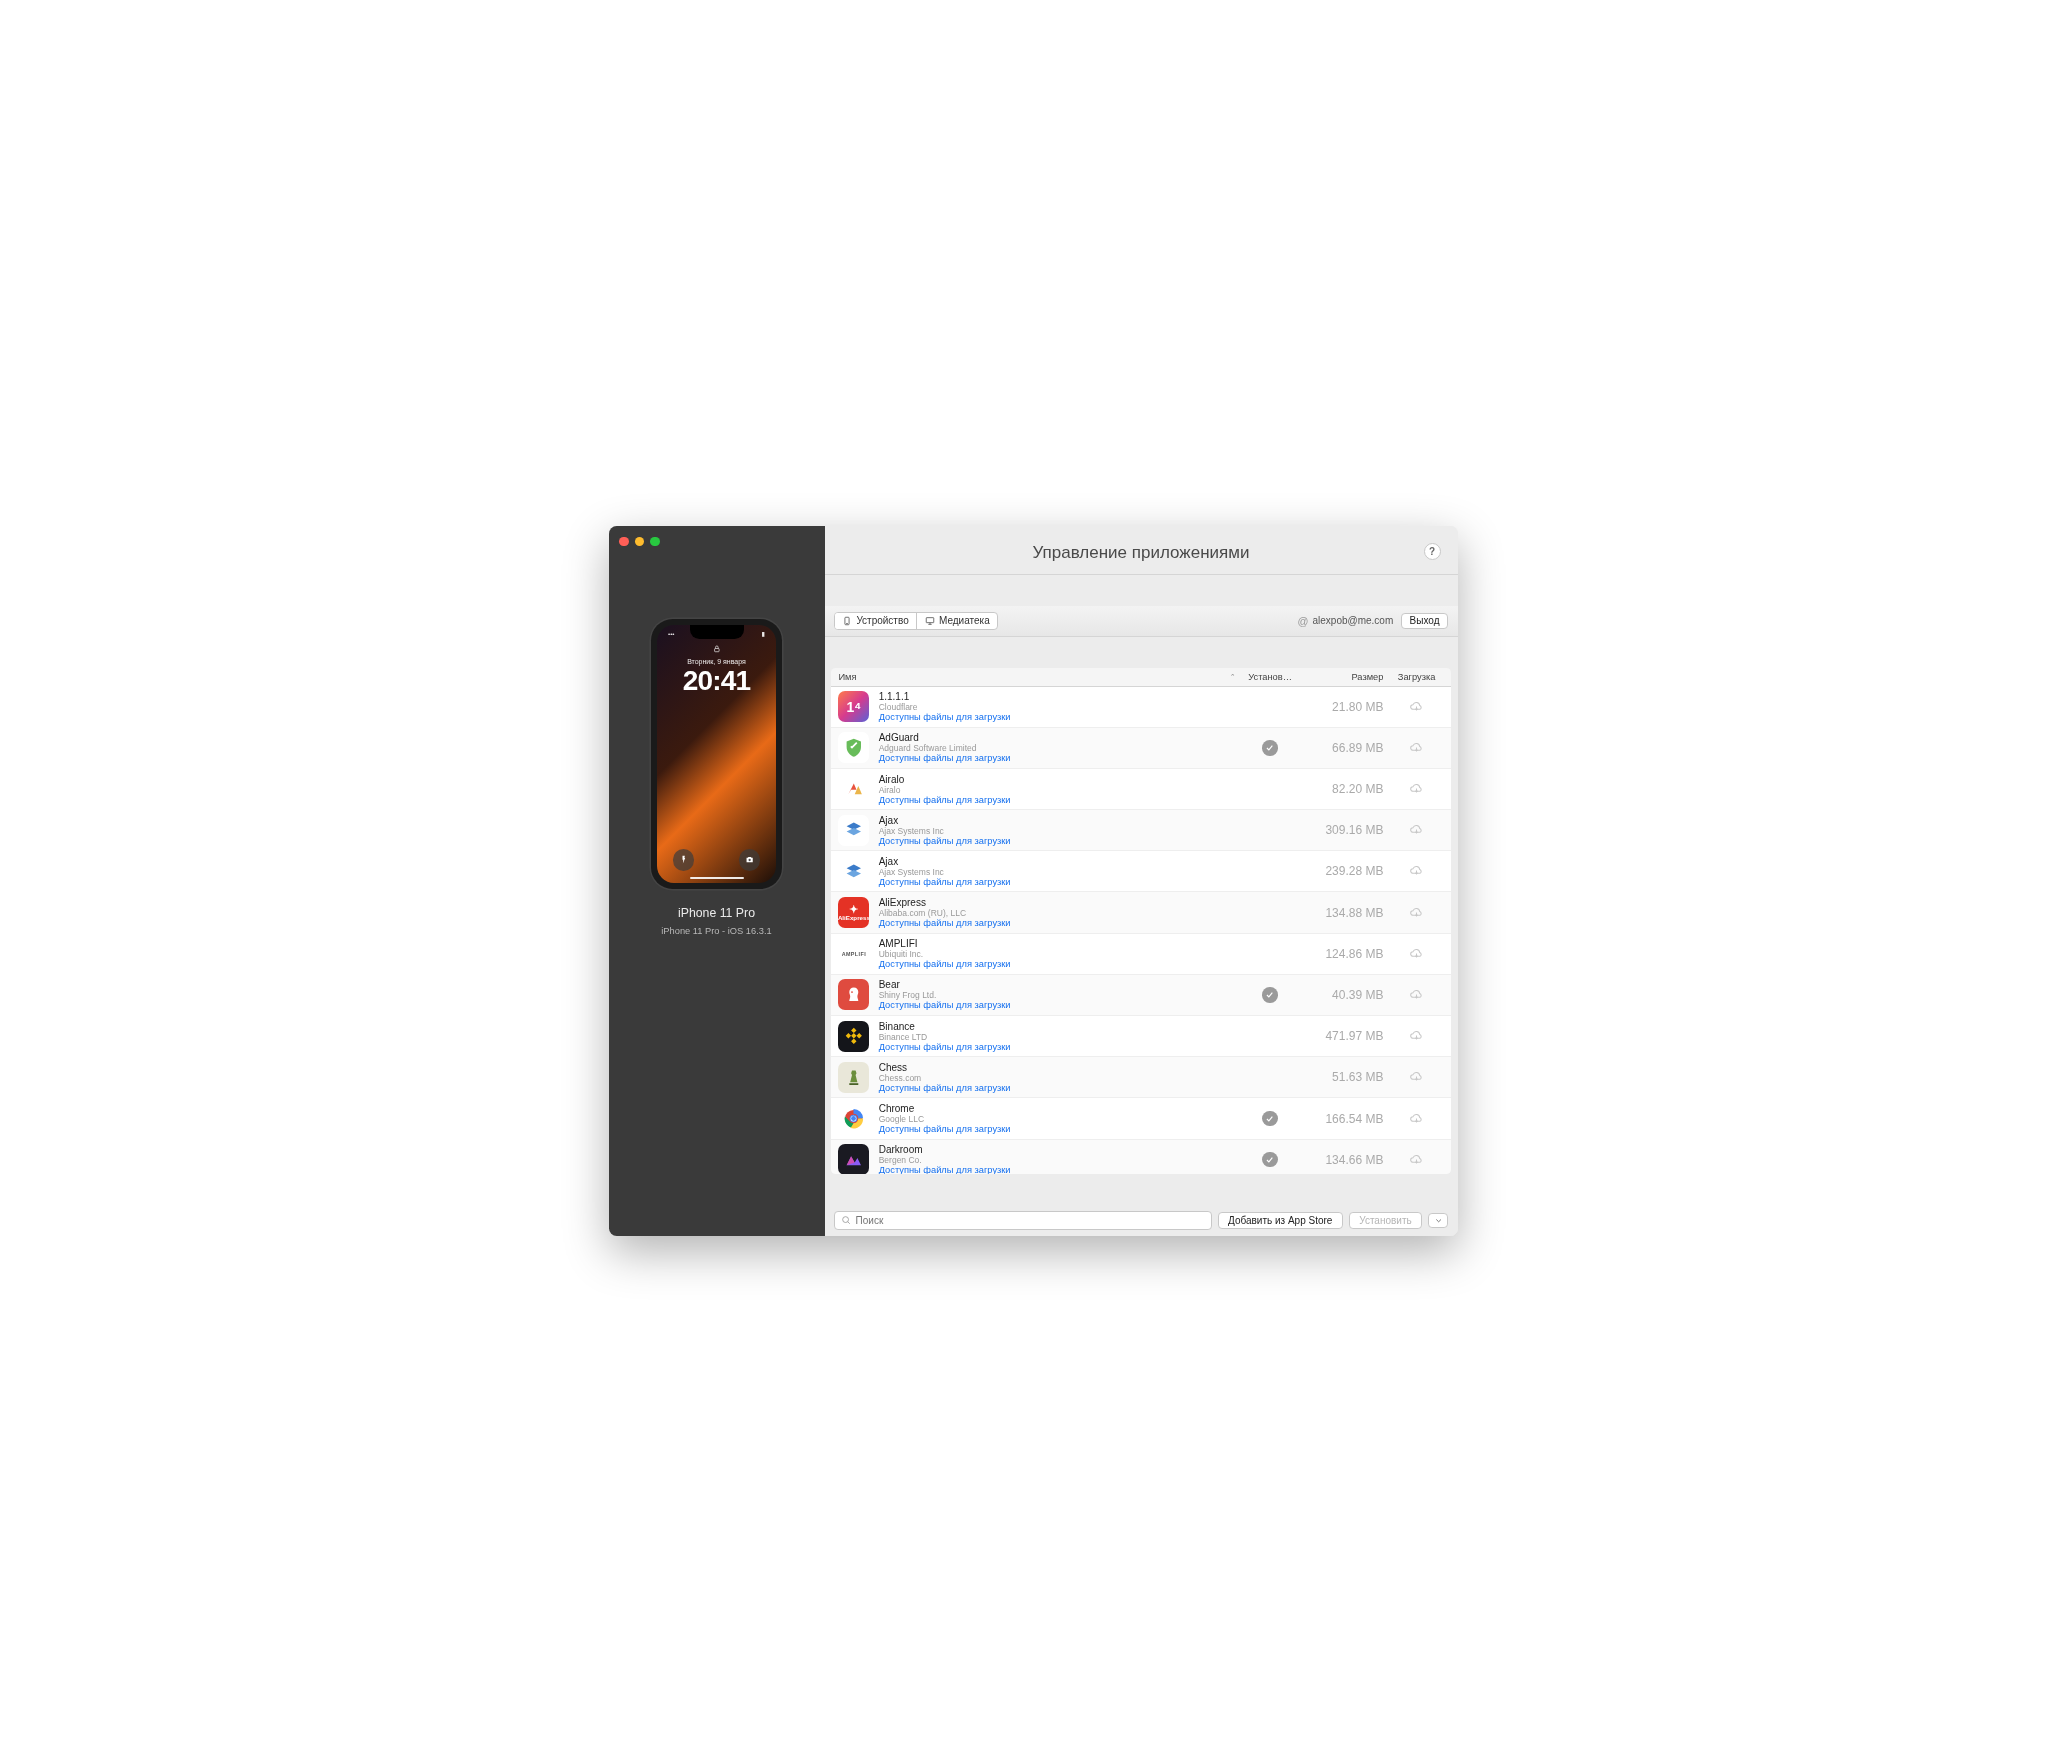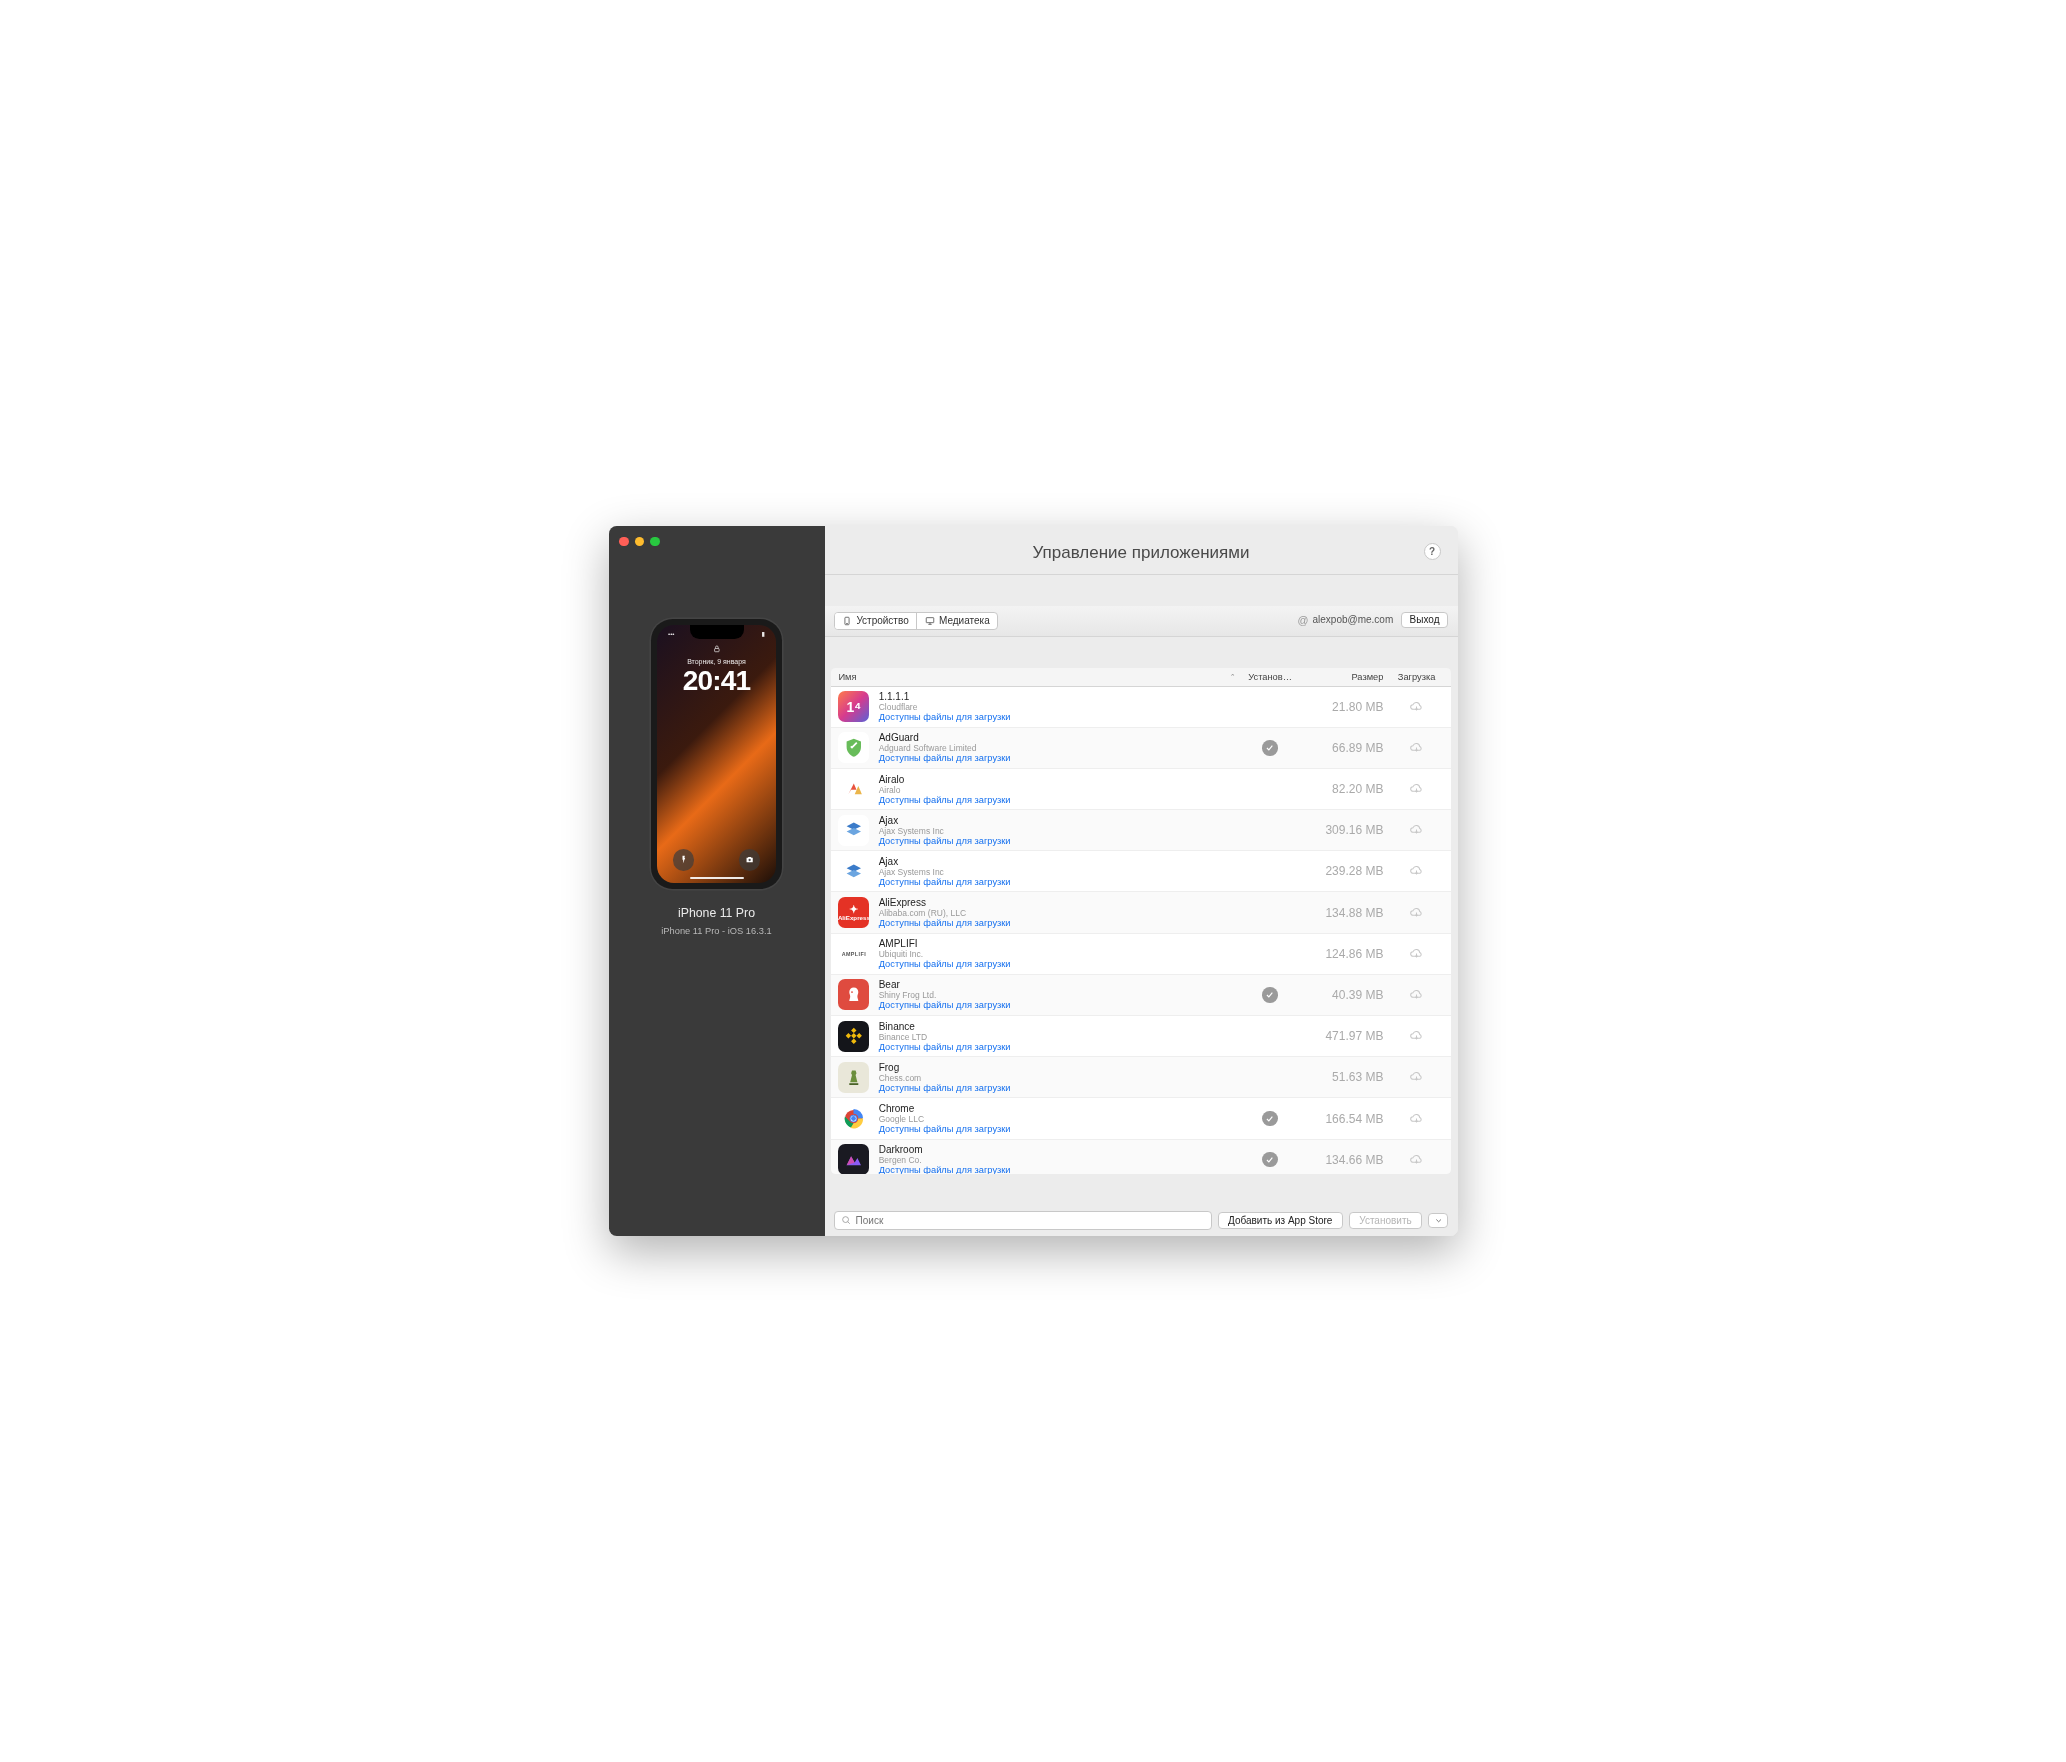--- a/index.html
+++ b/index.html
@@ -102,21 +102,21 @@
   }
   .help-btn {
     position:absolute; right:17px; top:17px;
     width:17px; height:17px; border-radius:50%; border:0.8px solid #c8c8c8;
     background:#fff; color:#666; font-size:10px; font-weight:600;
     display:flex; align-items:center; justify-content:center;
   }
 
   .toolbar-row {
     padding: 6.2px 9.3px;
-    display:flex; align-items:flex-start; justify-content:space-between;
+    display:flex; align-items:center; justify-content:space-between;
     border-bottom: 0.8px solid #d5d5d5;
     background: linear-gradient(#f3f3f3,#e7e7e7);
   }
   .seg-control {
     display:flex; border:0.8px solid #c8c8c8; border-radius:3.9px; overflow:hidden;
     background:#fff; font-size:10px;
   }
   .seg-btn {
     padding:2.3px 7.7px; display:flex; align-items:center; gap:3.9px; color:#333; cursor:pointer;
   }
@@ -498,21 +498,21 @@
             </div>
           </div>
           <div class="row">
             <div class="app-icon ic-chess">
               <svg width="21.6" height="21.6" viewBox="0 0 24 24">
                 <path fill="#6b8e3b" d="M10 4h4l1 3-1 2 2 8H8l2-8-1-2z"></path>
                 <rect x="7" y="18" width="10" height="2" fill="#4a6328"></rect>
               </svg>
             </div>
             <div class="app-text">
-              <div class="app-name">Frog</div>
+              <div class="app-name">Chess</div>
               <div class="app-dev">Chess.com</div>
               <div class="app-link">Доступны файлы для загрузки</div>
             </div>
             <div class="row-inst"></div>
             <div class="row-size">51.63 MB</div>
             <div class="row-dl">
               <svg class="cloud-icon" viewBox="0 0 24 24" fill="none" stroke="#c7c7c7" stroke-width="1.8">
                 <path d="M6 16a4 4 0 010-8 6 6 0 0111.5 1.5A3.5 3.5 0 0118 16H6z"></path>
                 <path d="M12 11v6m-2-2l2 2 2-2"></path>
               </svg>

